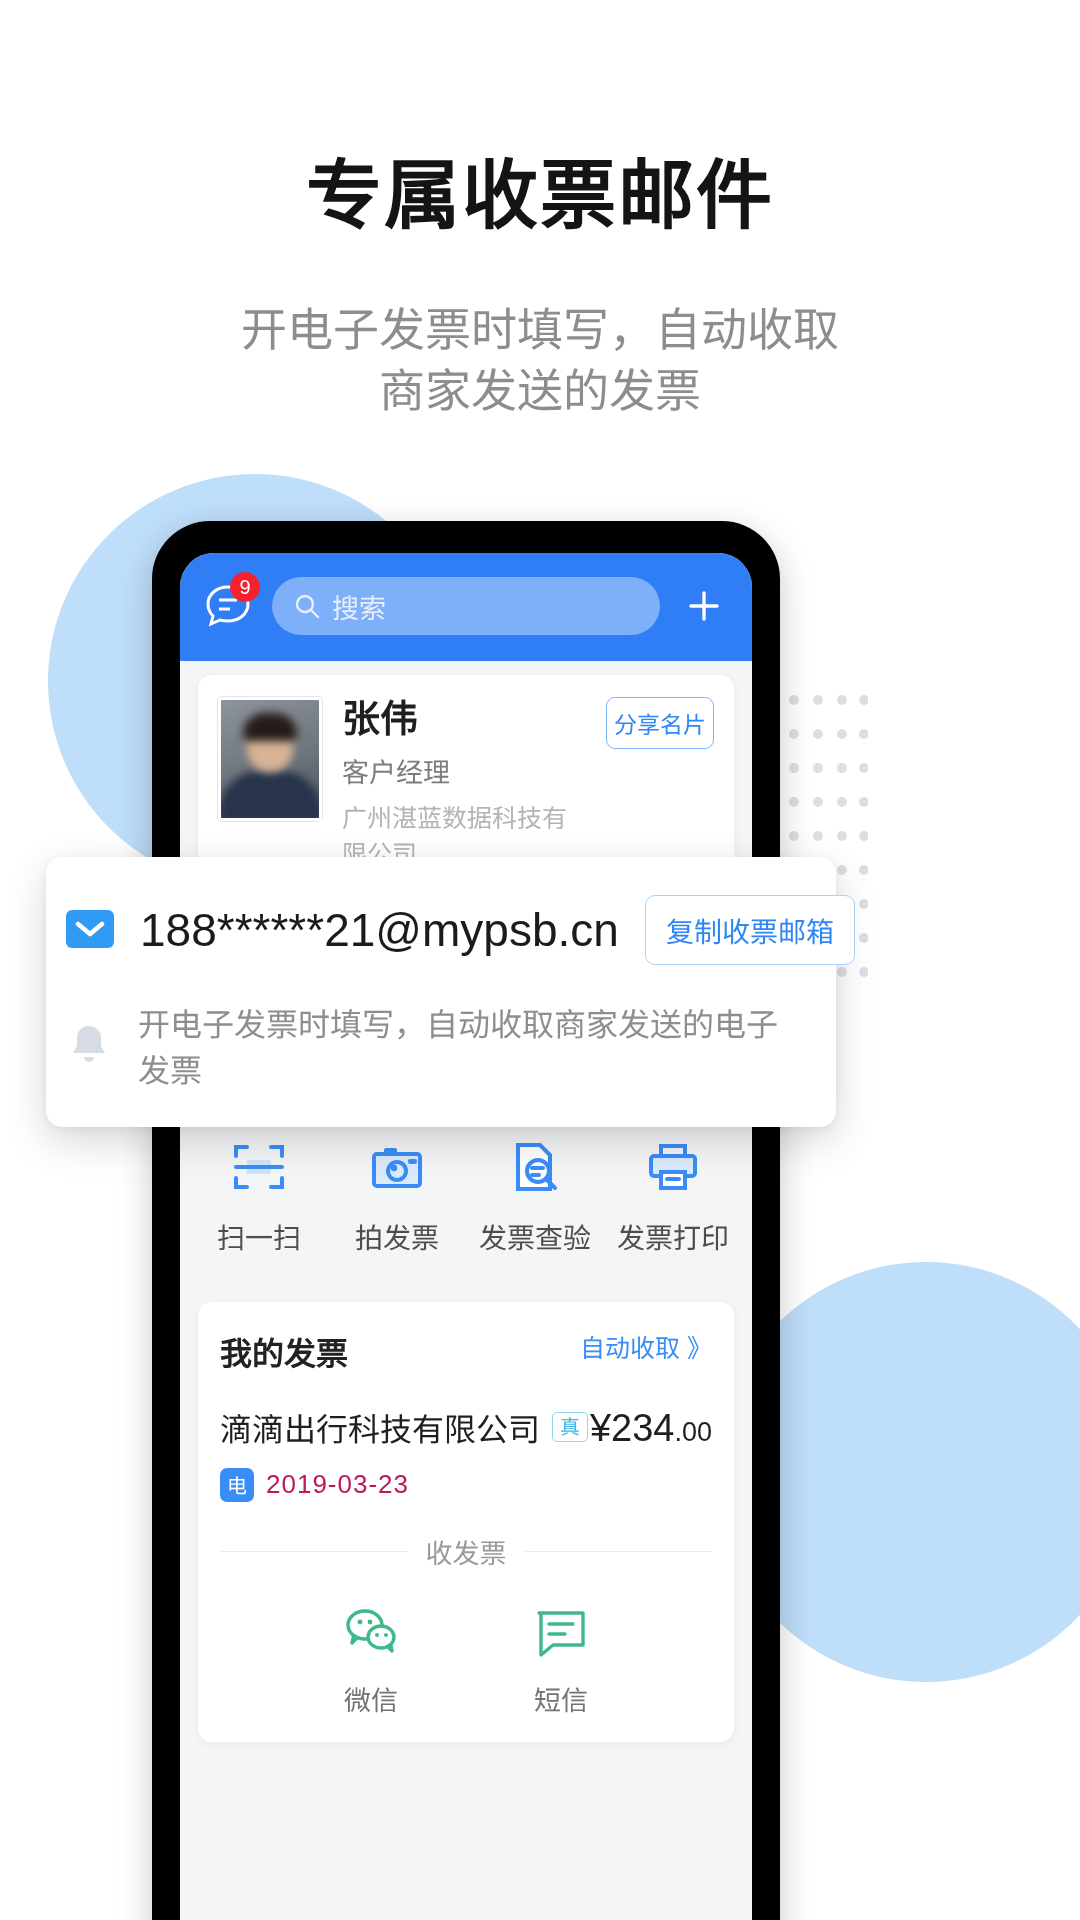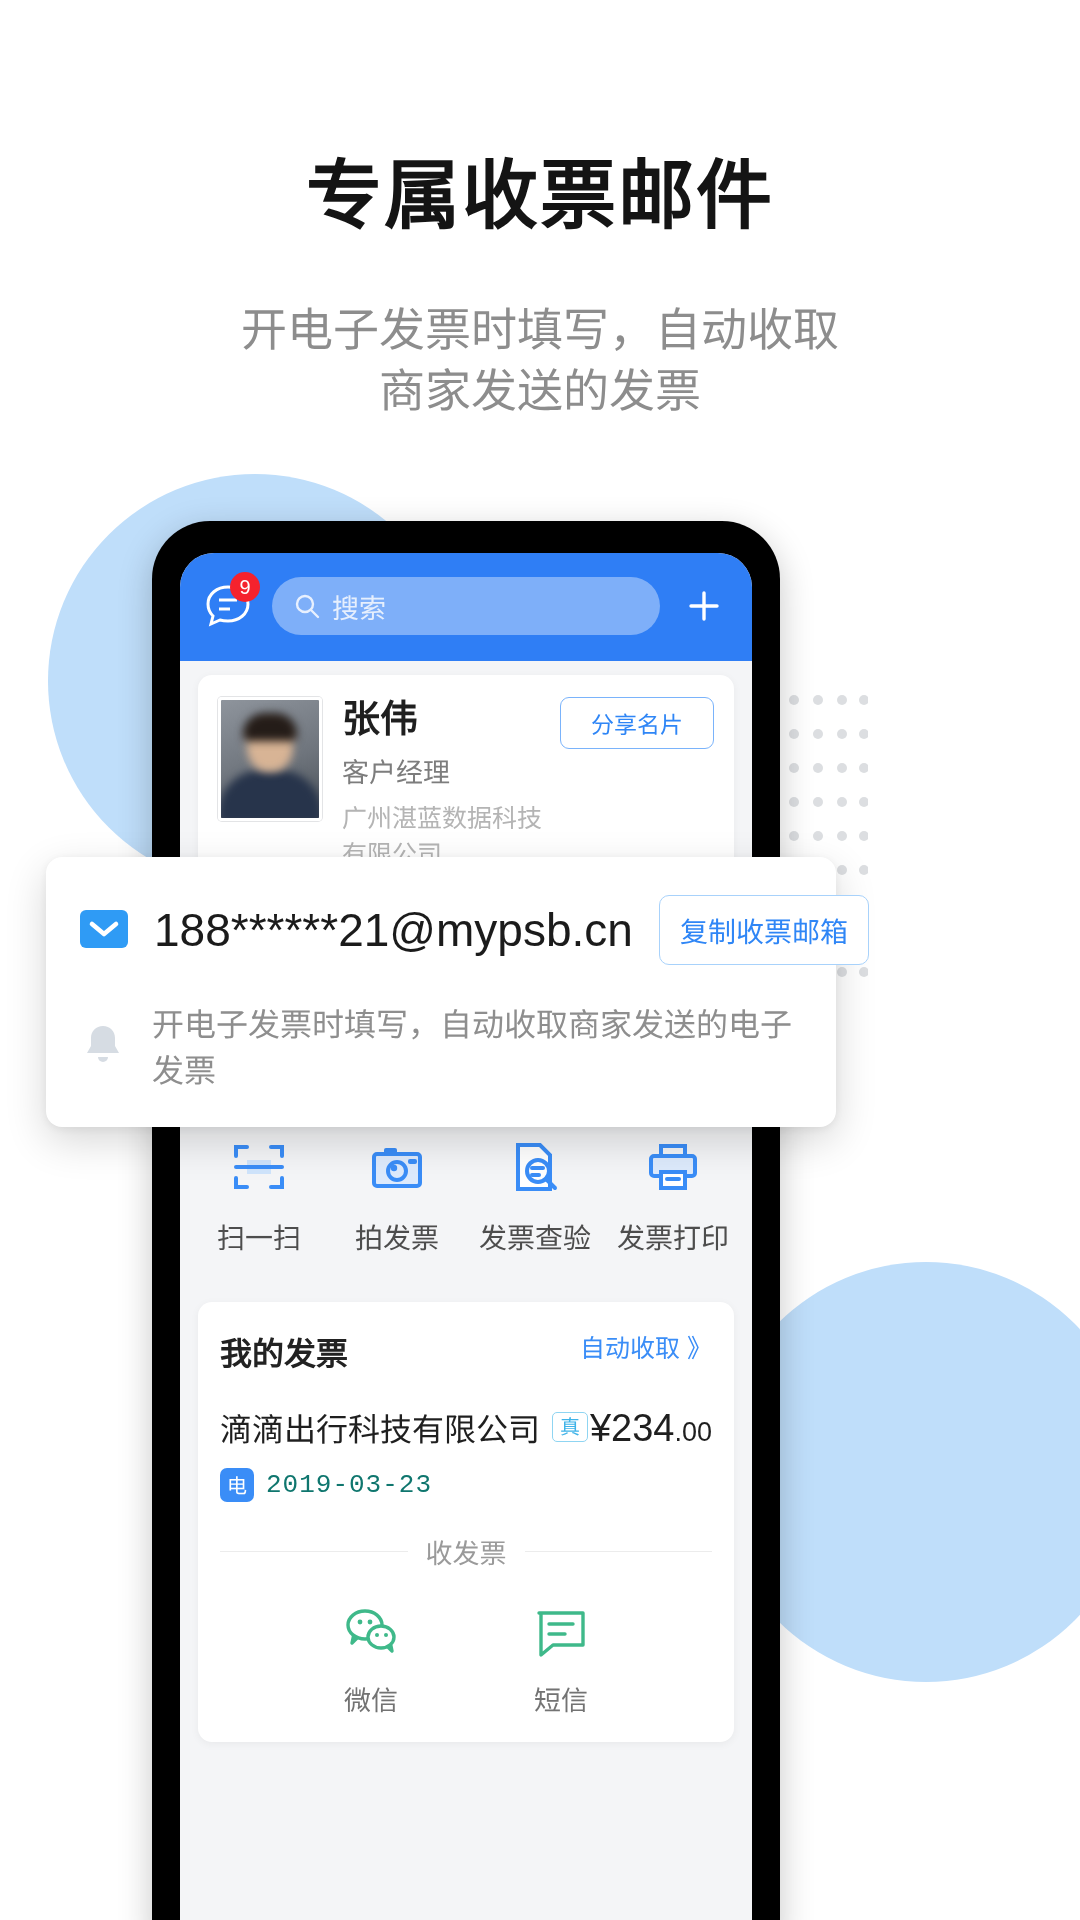--- a/index.html
+++ b/index.html
@@ -109,21 +109,21 @@
   .avatar .body {
     position:absolute; left:50%; bottom:-6px; transform:translateX(-50%);
     width:104px; height:54px; border-radius:44px 44px 0 0;
     background:#27344b; filter:blur(4px);
   }
   .c-name { font-size:38px; font-weight:700; color:#1f1f1f; line-height:1.18; }
   .c-title { font-size:27px; color:#7d7d7d; margin-top:9px; }
   .c-org { font-size:25px; color:#b4b4b4; margin-top:8px; }
   .share-chip {
     border:1px solid #7ab3fb; color:#2f86f6; background:#fff;
-    border-radius:9px; font-size:23px; padding:8px 30px; white-space:nowrap;
+    border-radius:9px; font-size:23px; padding:8px 7px; white-space:nowrap;
   }
   .row-between { display:flex; justify-content:space-between; align-items:flex-start; width:100%;gap:15px; }
 
   .bank-row { display:flex; gap:16px; align-items:flex-start; margin-top:26px; }
   .bank-badge {
     width:42px; height:58px; flex:0 0 42px; border-radius:8px;
     background:linear-gradient(180deg,#3ea8f0,#1f93e8);
     color:#fff; font-size:17px; text-align:center;
     display:flex; flex-direction:column; justify-content:center; align-items:center; gap:1px;
     line-height:1.05;
@@ -155,36 +155,36 @@
     font-size:20px; color:#3fb3e8; border:1px solid #8fd5f2;
     border-radius:5px; padding:2px 7px; line-height:1.2;
   }
   .inv-amount { font-size:38px; color:#1f1f1f; font-weight:400; white-space:nowrap; }
   .inv-amount .cents { font-size:27px; }
   .inv-date-row { display:flex; align-items:center; gap:12px; margin-top:18px; }
   .tag-e {
     width:34px; height:34px; border-radius:7px; background:#3a8df7; color:#fff;
     font-size:20px; display:flex; align-items:center; justify-content:center;
   }
-  .inv-date { font-size:26px; color:#0f766e; letter-spacing:1px;font-family:Liberation Mono, monospace; }
+  .inv-date { font-size:26px; color:#be185d; letter-spacing:1px; }
   .divider-label {
     display:flex; align-items:center; gap:18px; margin-top:30px;
     color:#9a9a9a; font-size:27px;
   }
   .divider-label .ln { flex:1; height:1px; background:#ececec; }
   .send-row { display:flex; justify-content:center; gap:130px; margin-top:30px; }
   .send-item { text-align:center; }
   .send-item .lbl { font-size:27px; color:#737373; margin-top:14px; }
 
   
   .email-overlay {
     position:absolute; left:46px; top:857px; width:790px;
     background:#fff; border-radius:16px;
     box-shadow:0 14px 42px rgba(0,0,0,.16), 0 2px 8px rgba(0,0,0,.06);
-    padding:38px 34px 36px 34px;
+    padding:38px 34px 36px 20px;
   }
   .eo-row1 { display:flex; align-items:center; gap:26px; }
   .eo-mail-ico { width:48px; height:48px; flex:0 0 48px; }
   .eo-address {
     flex:1; font-size:46px; color:#1b1b1b; letter-spacing:0px;
     font-family:"Liberation Sans","DejaVu Sans",sans-serif;
   }
   .eo-copy-btn {
     border:1px solid #a8d2fb; color:#2f86f6; background:#fff;
     border-radius:10px; font-size:28px; padding:14px 20px; white-space:nowrap;

